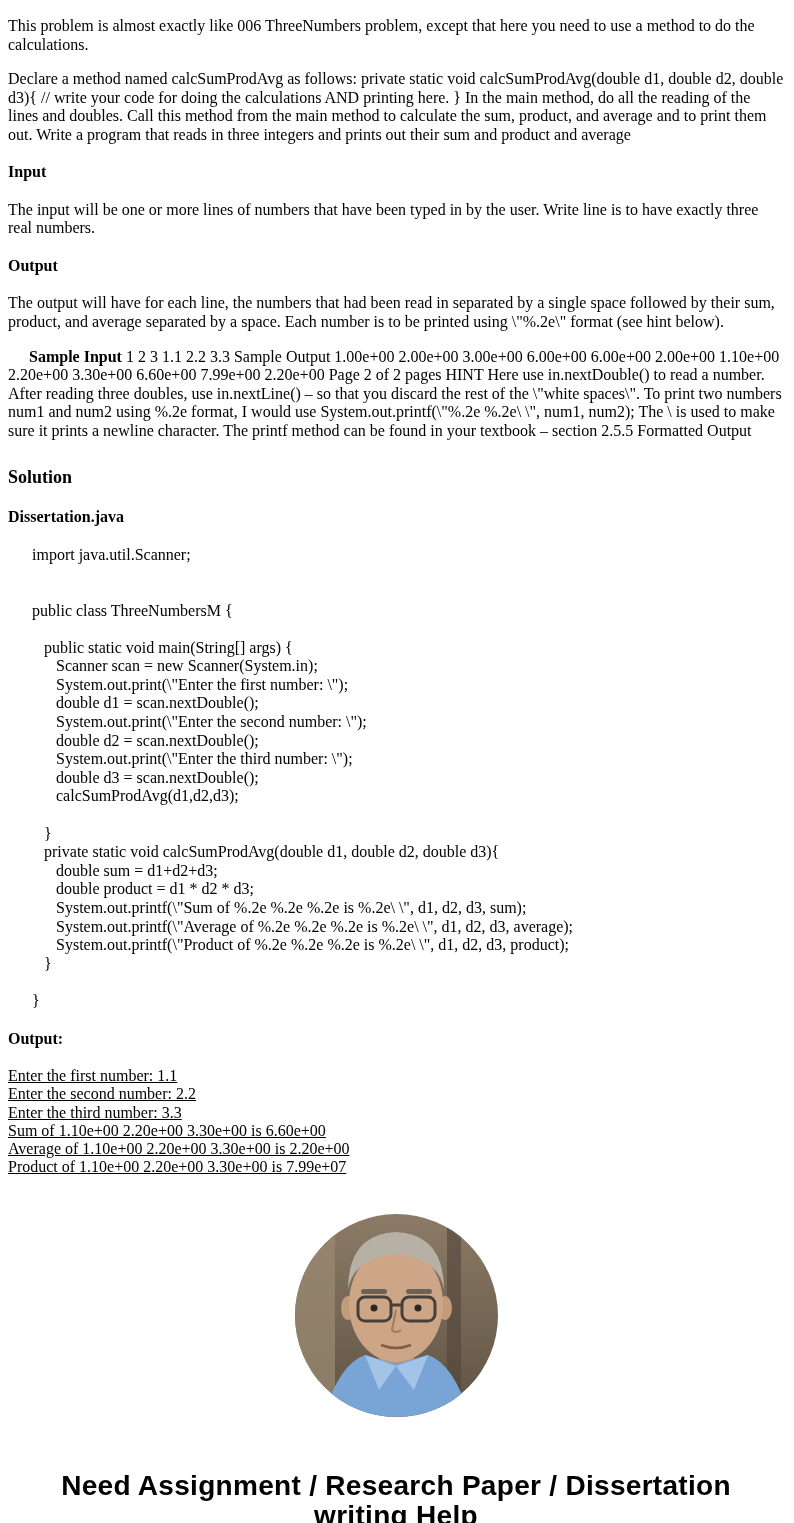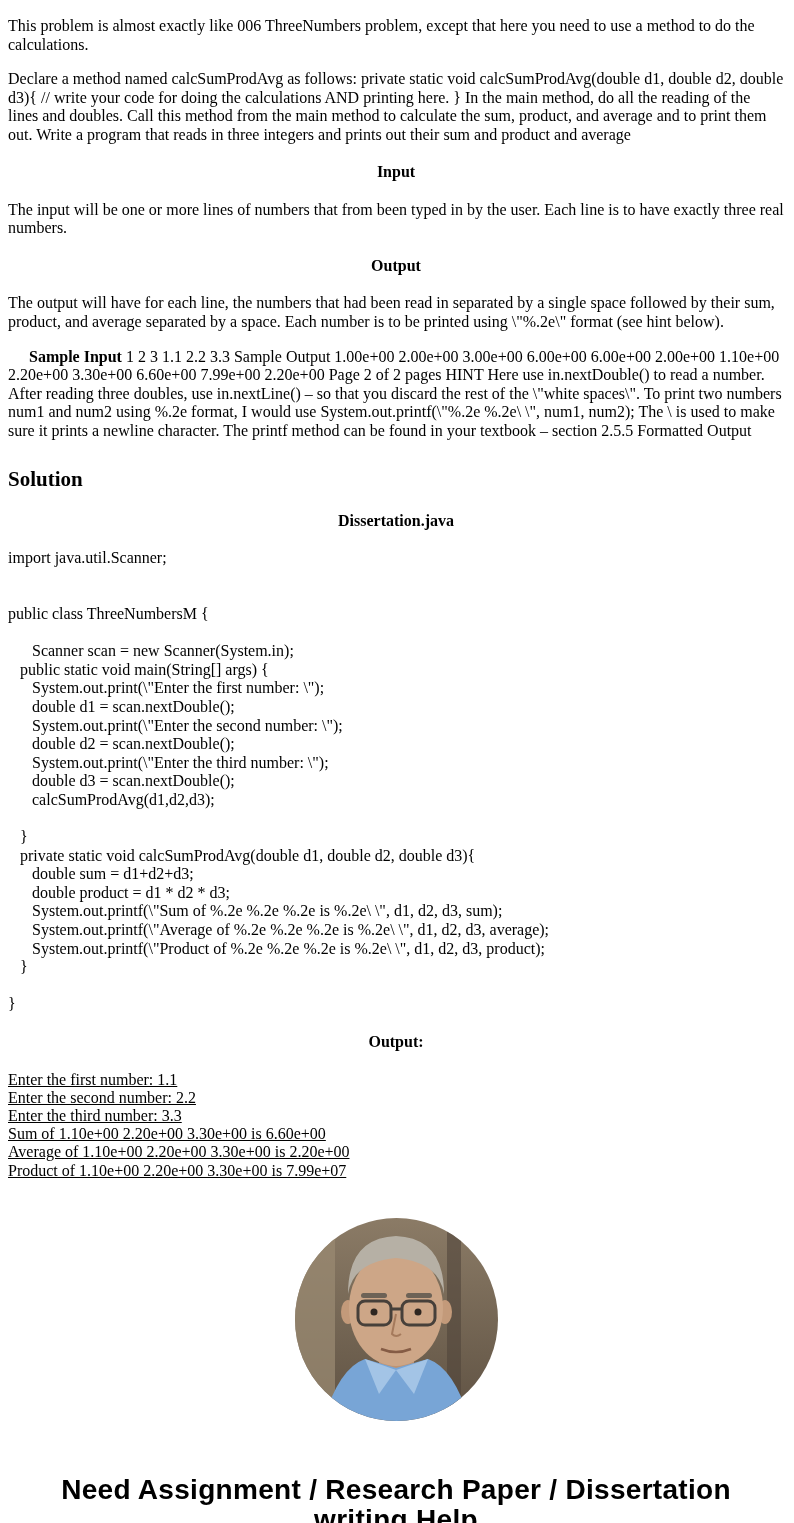--- a/index.html
+++ b/index.html
@@ -5,24 +5,24 @@
   html,body{margin:0;padding:0;}
   body{
     width:794px;height:1523px;overflow:hidden;
     background:#ffffff;color:#000000;
     font-family:"Liberation Serif", serif;
     font-size:16px;
   }
   .doc{padding:0 10px 0 8px;}
   p{margin:16px 0;line-height:1.16;}
   p.first{margin-top:17px;}
-  .h{font-weight:700;margin:19px 0;text-align:center;}
-  .h2{font-weight:700;font-size:21px;margin:27px 0 20px;}
+  .h{font-weight:700;margin:19px 0;}
+  .h2{font-weight:700;font-size:18px;margin:27px 0 20px;}
   .code{margin:16px 0 0;}
-  .code-line{white-space:pre-wrap;line-height:18.6px;min-height:18.6px;}
+  .code-line{white-space:pre-wrap;line-height:18.6px;min-height:18.6px;margin-left:24px;}
   .console{margin:6px 0 0;}
   .out-line{line-height:18.2px;text-decoration:underline;}
   .photo-wrap{margin-top:38px;text-align:center;}
   .photo{display:inline-block;width:203px;height:203px;border-radius:50%;overflow:hidden;}
   .photo svg{display:block;}
   .promo{
     margin-top:50px;text-align:center;
     font-family:"Liberation Sans", sans-serif;
     font-weight:700;color:#000;
   }
@@ -32,39 +32,39 @@
 </head>
 <body>
 
 <div class="doc">
 
   <p class="first">This problem is almost exactly like 006 ThreeNumbers problem, except that here you need to use a method to do the calculations.</p>
 
   <p>Declare a method named calcSumProdAvg as follows: private static void calcSumProdAvg(double d1, double d2, double d3){ // write your code for doing the calculations AND printing here. } In the main method, do all the reading of the lines and doubles. Call this method from the main method to calculate the sum, product, and average and to print them out. Write a program that reads in three integers and prints out their sum and product and average</p>
 
   <p class="h">Input</p>
-  <p>The input will be one or more lines of numbers that from been typed in by  the user. Each line is to have exactly three real numbers.</p>
+  <p>The input will be one or more lines of numbers that have been typed in by  the user. Write line is to have exactly three real numbers.</p>
 
   <p class="h">Output</p>
   <p>The output will have for each line, the numbers that had been read in separated by a single space followed by their sum, product, and average separated by a space. Each number is to be printed using \"%.2e\" format (see hint below).</p>
 
   <p><strong>Sample Input</strong> <span>1 2 3 1.1 2.2 3.3 Sample Output 1.00e+00 2.00e+00 3.00e+00 6.00e+00 6.00e+00 2.00e+00 1.10e+00 2.20e+00 3.30e+00 6.60e+00 7.99e+00 2.20e+00 Page 2 of 2 pages HINT Here use in.nextDouble() to read a number. After reading three doubles, use in.nextLine() – so that you discard the rest of the \"white spaces\". To print two numbers num1 and num2 using %.2e format, I would use System.out.printf(\"%.2e %.2e\ \", num1, num2); The \ is used to make sure it prints a newline character. The printf method can be found in your textbook – section 2.5.5 Formatted Output</span></p>
 
   <p class="h2">Solution</p>
 
   <p class="h">Dissertation.java</p>
 
   <div class="code">
     <div class="code-line">import java.util.Scanner;</div>
     <div class="code-line"></div>
     <div class="code-line"></div>
     <div class="code-line">public class ThreeNumbersM {</div>
     <div class="code-line"></div>
+    <div class="code-line">   public static void main(String[] args) {</div>
     <div class="code-line">      Scanner scan = new Scanner(System.in);</div>
-    <div class="code-line">   public static void main(String[] args) {</div>
     <div class="code-line">      System.out.print(\"Enter the first number: \");</div>
     <div class="code-line">      double d1 = scan.nextDouble();</div>
     <div class="code-line">      System.out.print(\"Enter the second number: \");</div>
     <div class="code-line">      double d2 = scan.nextDouble();</div>
     <div class="code-line">      System.out.print(\"Enter the third number: \");</div>
     <div class="code-line">      double d3 = scan.nextDouble();</div>
     <div class="code-line">      calcSumProdAvg(d1,d2,d3);</div>
     <div class="code-line"></div>
     <div class="code-line">   }</div>
     <div class="code-line">   private static void calcSumProdAvg(double d1, double d2, double d3){</div>

